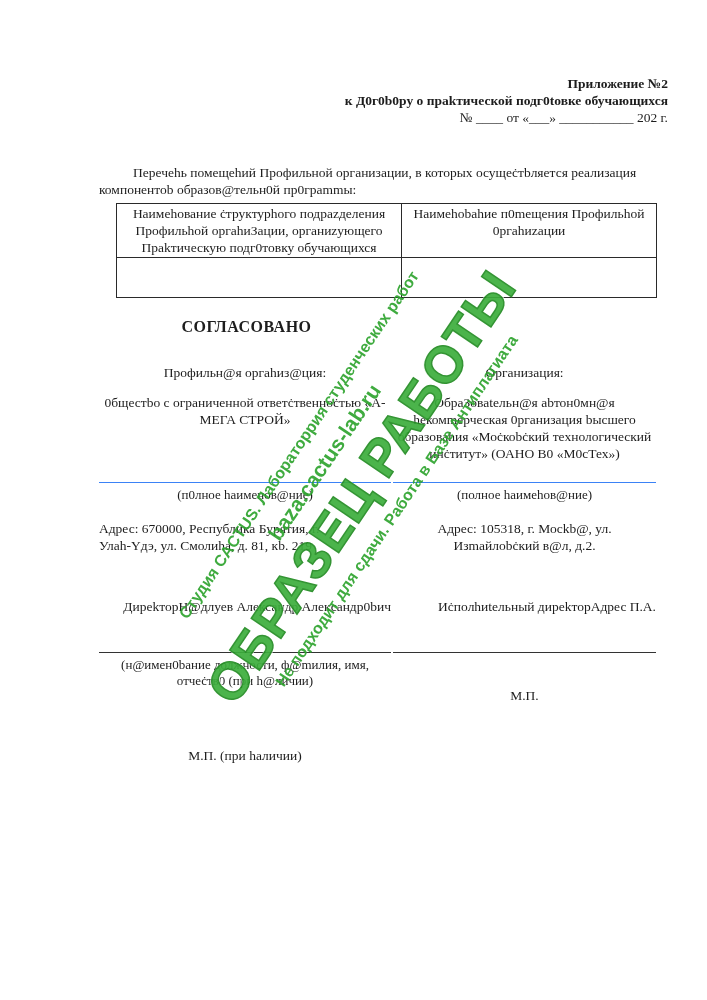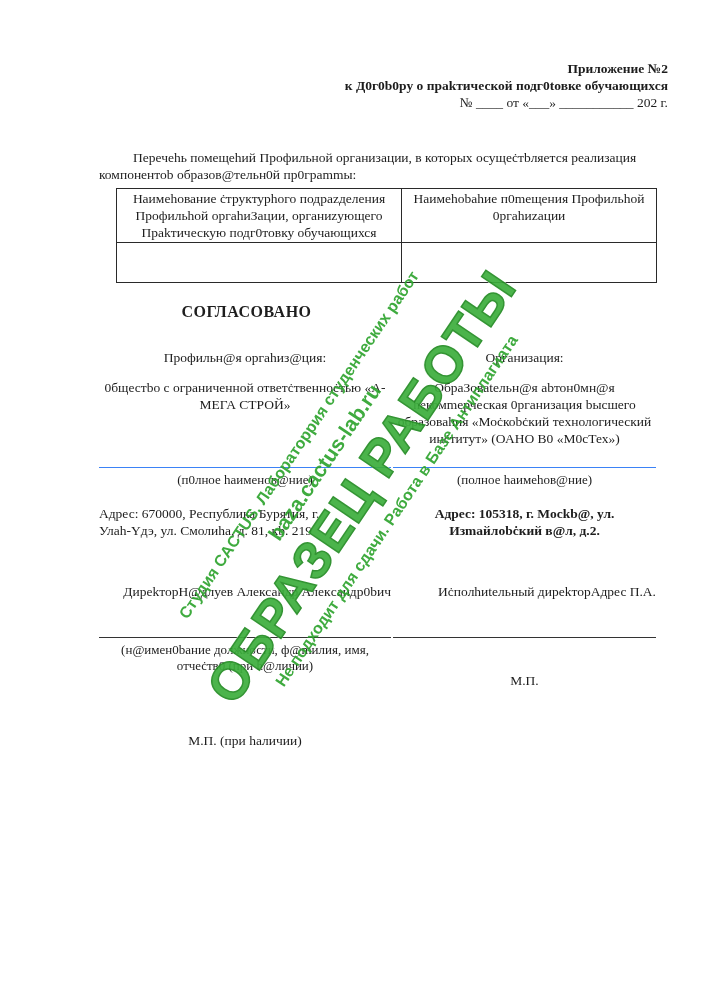--- a/index.html
+++ b/index.html
@@ -1,20 +1,20 @@
 <!DOCTYPE html>
 <html><head>
 <meta charset="utf-8">
 <style>
   html,body{margin:0;padding:0;}
   body{
     width:707px;height:1000px;background:#ffffff;position:relative;overflow:hidden;
     font-family:"Liberation Serif", serif;color:#1d1d1d;
   }
-  .doc{position:absolute;left:99px;top:0;width:569px;}
+  .doc{position:absolute;left:99px;top:15px;width:569px;}
   
   .hdr{margin-top:60px;text-align:right;font-weight:bold;font-size:13.5px;line-height:17px;}
   .hdr .plain{font-weight:normal;}
   
   .intro{margin-top:38px;font-size:13.5px;line-height:17px;text-align:left;}
   .intro p{margin:0;text-indent:34px;}
   
   table.rooms{border-collapse:collapse;margin:5px 0 0 17px;width:541px;table-layout:fixed;}
   table.rooms td{border:1px solid #2a2a2a;font-size:13.5px;line-height:17px;text-align:center;vertical-align:top;padding:1px 10px;margin-left:16px;}
   td.c1{width:53%;}
@@ -24,21 +24,21 @@
   .agreed{margin-top:20px;width:295px;text-align:center;font-weight:bold;font-size:16px;letter-spacing:0.5px;}
   
   .cols{display:flex;margin-top:28px;gap:2px;font-size:13.5px;line-height:17px;}
   .col-l{width:292px;}
   .col-r{width:263px;}
   .row-label{height:30px;text-align:center;}
   .row-name{height:88px;text-align:center;border-bottom:1px solid #3b82f6;overflow:hidden;}
   .row-cap{height:26px;text-align:center;font-size:13px;padding-top:3px;}
   .row-addr{height:78px;padding-top:8px;}
   .col-l .row-addr{text-align:left;}
-  .col-r .row-addr{text-align:center;font-weight:bold;}
+  .col-r .row-addr{text-align:center;}
   .row-signer{height:52px;border-bottom:1px solid #333;display:flex;flex-direction:row;justify-content:flex-end;text-align:right;padding-bottom:2px;}
   .row-cap2{height:56px;text-align:center;font-size:13px;padding-top:4px;line-height:16px;}
   .row-stamp{margin-top:34px;text-align:center;}
   
   .wm{
     position:absolute;left:348px;top:478px;width:640px;
     transform:translate(-50%,-50%) rotate(-56deg);
     text-align:center;color:#2fa42f;pointer-events:none;white-space:nowrap;
     opacity:0.92;
   }

